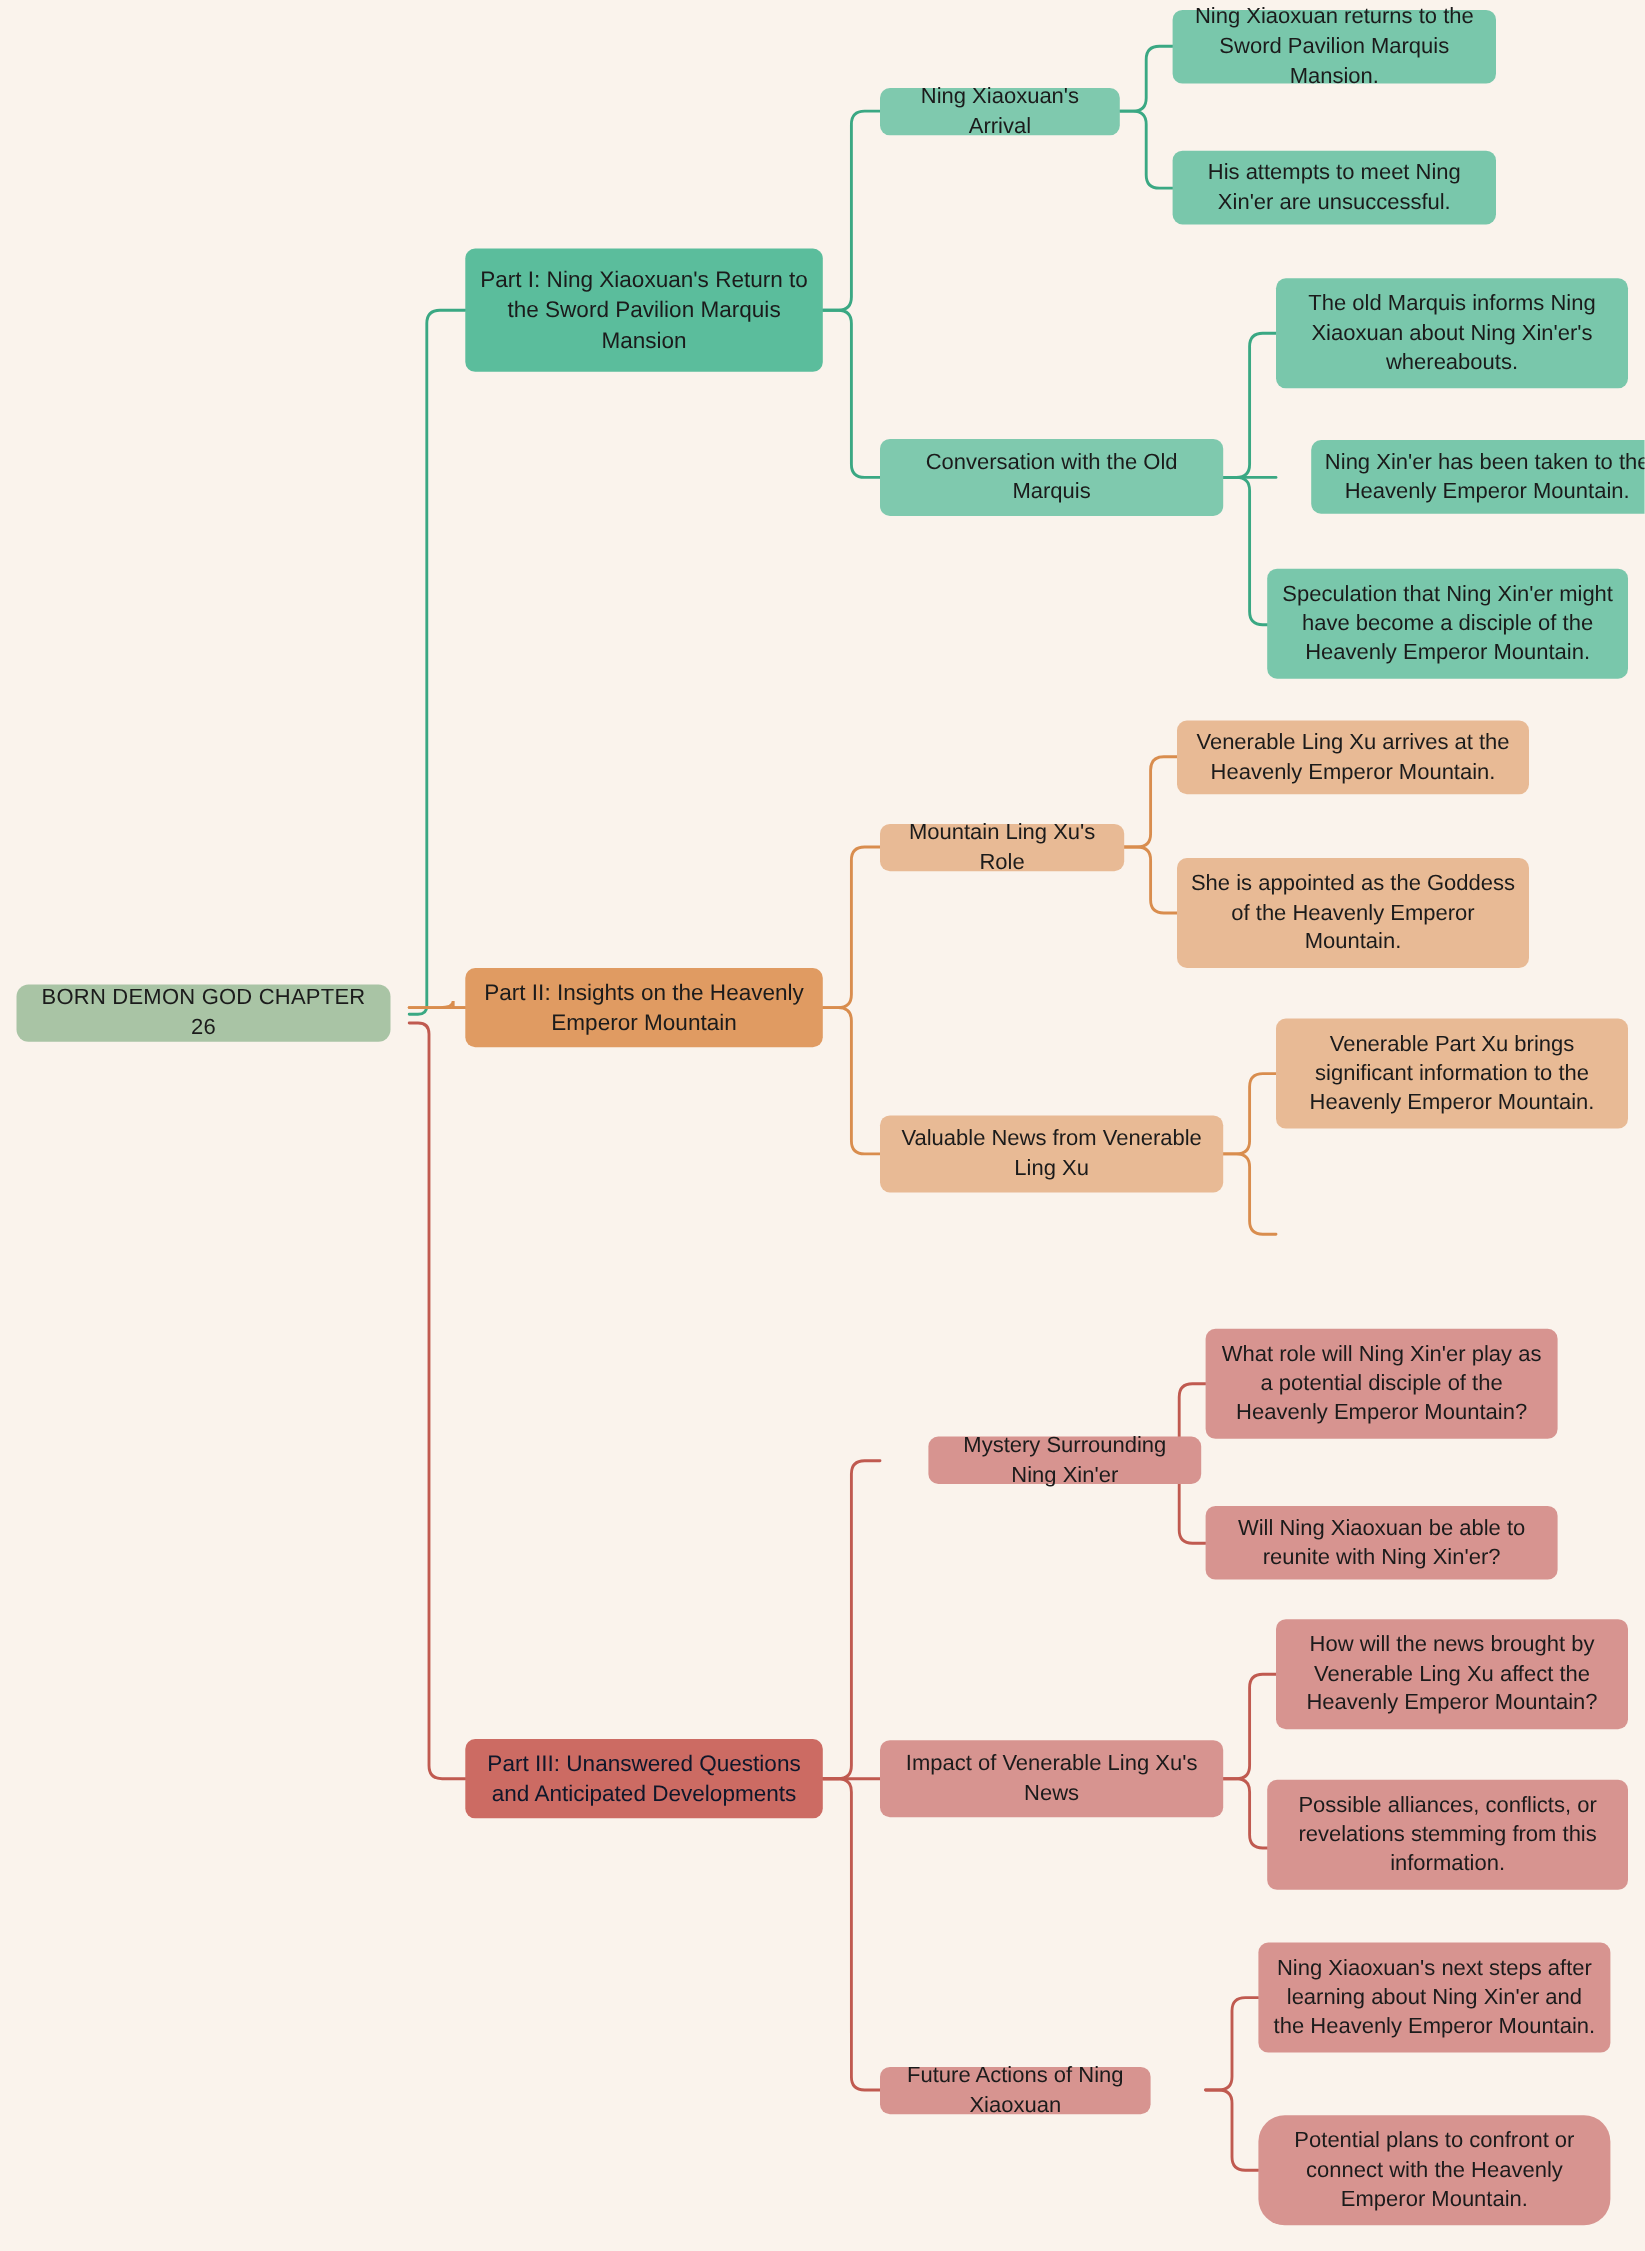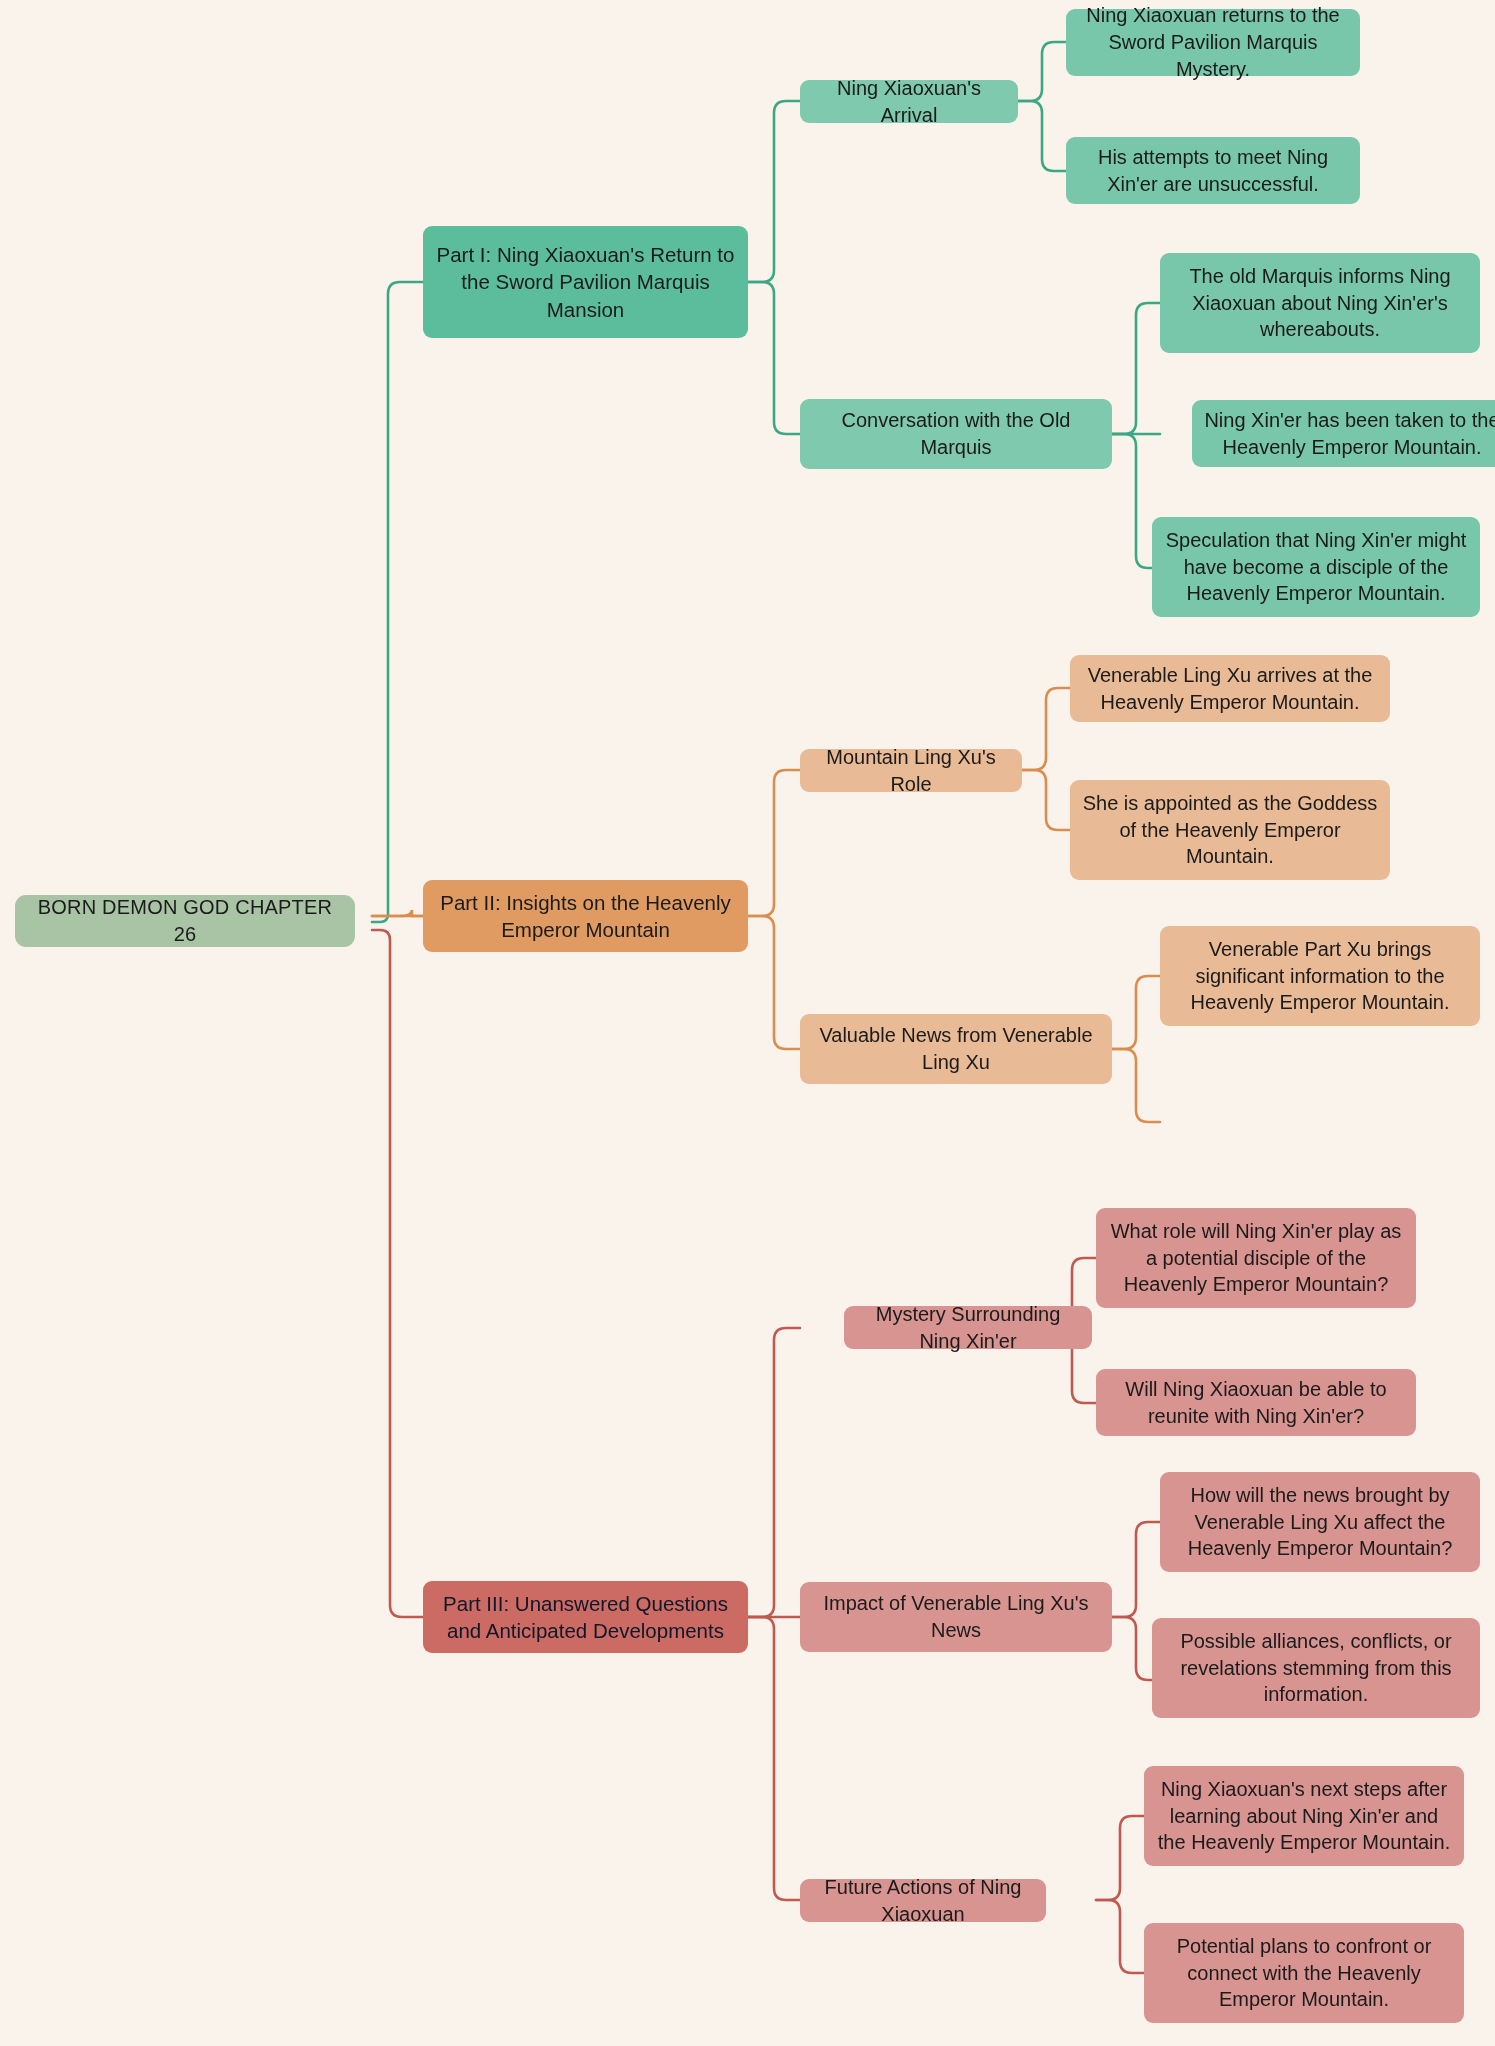--- a/index.html
+++ b/index.html
@@ -101,21 +101,21 @@
 
   <div class="node branch g-branch" style="left:423px;top:226px;width:325px;height:112px;">
     <span>Part I: Ning Xiaoxuan's Return to the Sword Pavilion Marquis Mansion</span>
   </div>
 
   <div class="node lvl2 g-sub" style="left:800px;top:80px;width:218px;height:43px;">
     <span>Ning Xiaoxuan's Arrival</span>
   </div>
 
   <div class="node leaf g-leaf" style="left:1066px;top:9px;width:294px;height:67px;">
-    <span>Ning Xiaoxuan returns to the Sword Pavilion Marquis Mystery.</span>
+    <span>Ning Xiaoxuan returns to the Sword Pavilion Marquis Mansion.</span>
   </div>
   <div class="node leaf g-leaf" style="left:1066px;top:137px;width:294px;height:67px;">
     <span>His attempts to meet Ning Xin'er are unsuccessful.</span>
   </div>
 
   <div class="node lvl2 g-sub" style="left:800px;top:399px;width:312px;height:70px;">
     <span>Conversation with the Old Marquis</span>
   </div>
 
   <div class="node leaf g-leaf" style="left:1160px;top:253px;width:320px;height:100px;">
@@ -177,17 +177,17 @@
     <span>Possible alliances, conflicts, or revelations stemming from this information.</span>
   </div>
 
   <div class="node lvl2 r-sub" style="left:800px;top:1879px;width:246px;height:43px;">
     <span>Future Actions of Ning Xiaoxuan</span>
   </div>
 
   <div class="node leaf r-leaf" style="left:1144px;top:1766px;width:320px;height:100px;">
     <span>Ning Xiaoxuan's next steps after learning about Ning Xin'er and the Heavenly Emperor Mountain.</span>
   </div>
-  <div class="node leaf r-leaf" style="left:1144px;top:1923px;width:320px;height:100px;">
+  <div class="node leaf r-leaf" style="left:1144px;top:1923px;width:320px;height:100px;border-radius:24px;">
     <span>Potential plans to confront or connect with the Heavenly Emperor Mountain.</span>
   </div>
 
 </div>
 
 </body></html>

